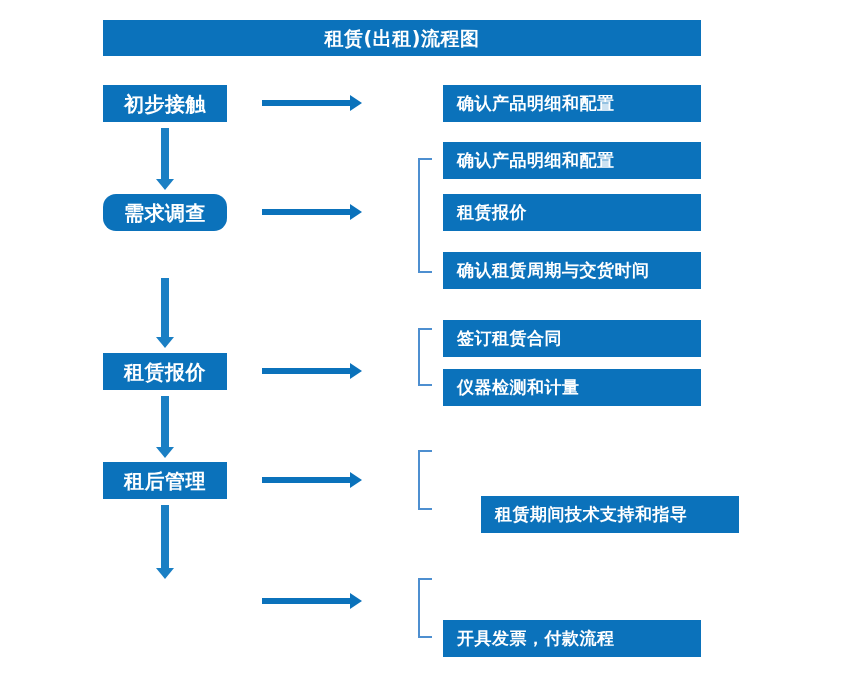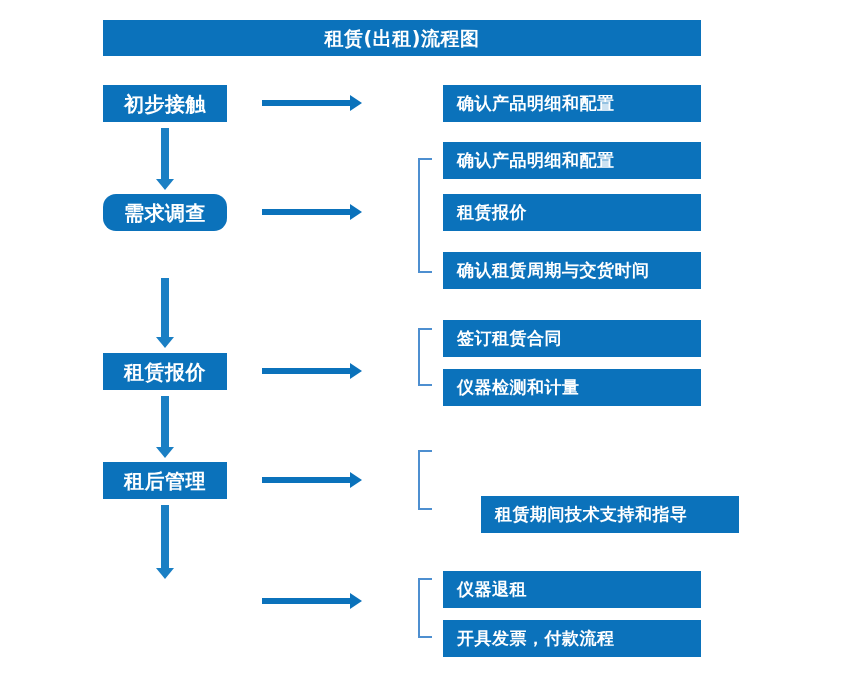--- a/index.html
+++ b/index.html
@@ -172,17 +172,16 @@
 
   <div class="box detail-box" style="left:443px; top:244px; width:258px; height:37px;">确认租赁周期与交货时间</div>
 
   <div class="box detail-box" style="left:443px; top:312px; width:258px; height:37px;">签订租赁合同</div>
 
   <div class="box detail-box" style="left:443px; top:361px; width:258px; height:37px;">仪器检测和计量</div>
 
 
   <div class="box detail-box" style="left:443px; top:488px; width:258px; height:37px;margin-left:38px;">租赁期间技术支持和指导</div>
 
-  <div class="box detail-box" style="left:443px; top:563px; width:258px; height:37px;">仪器退租</div>
 
   <div class="box detail-box" style="left:443px; top:612px; width:258px; height:37px;">开具发票，付款流程</div>
 
 </div>
 
 </body></html>

